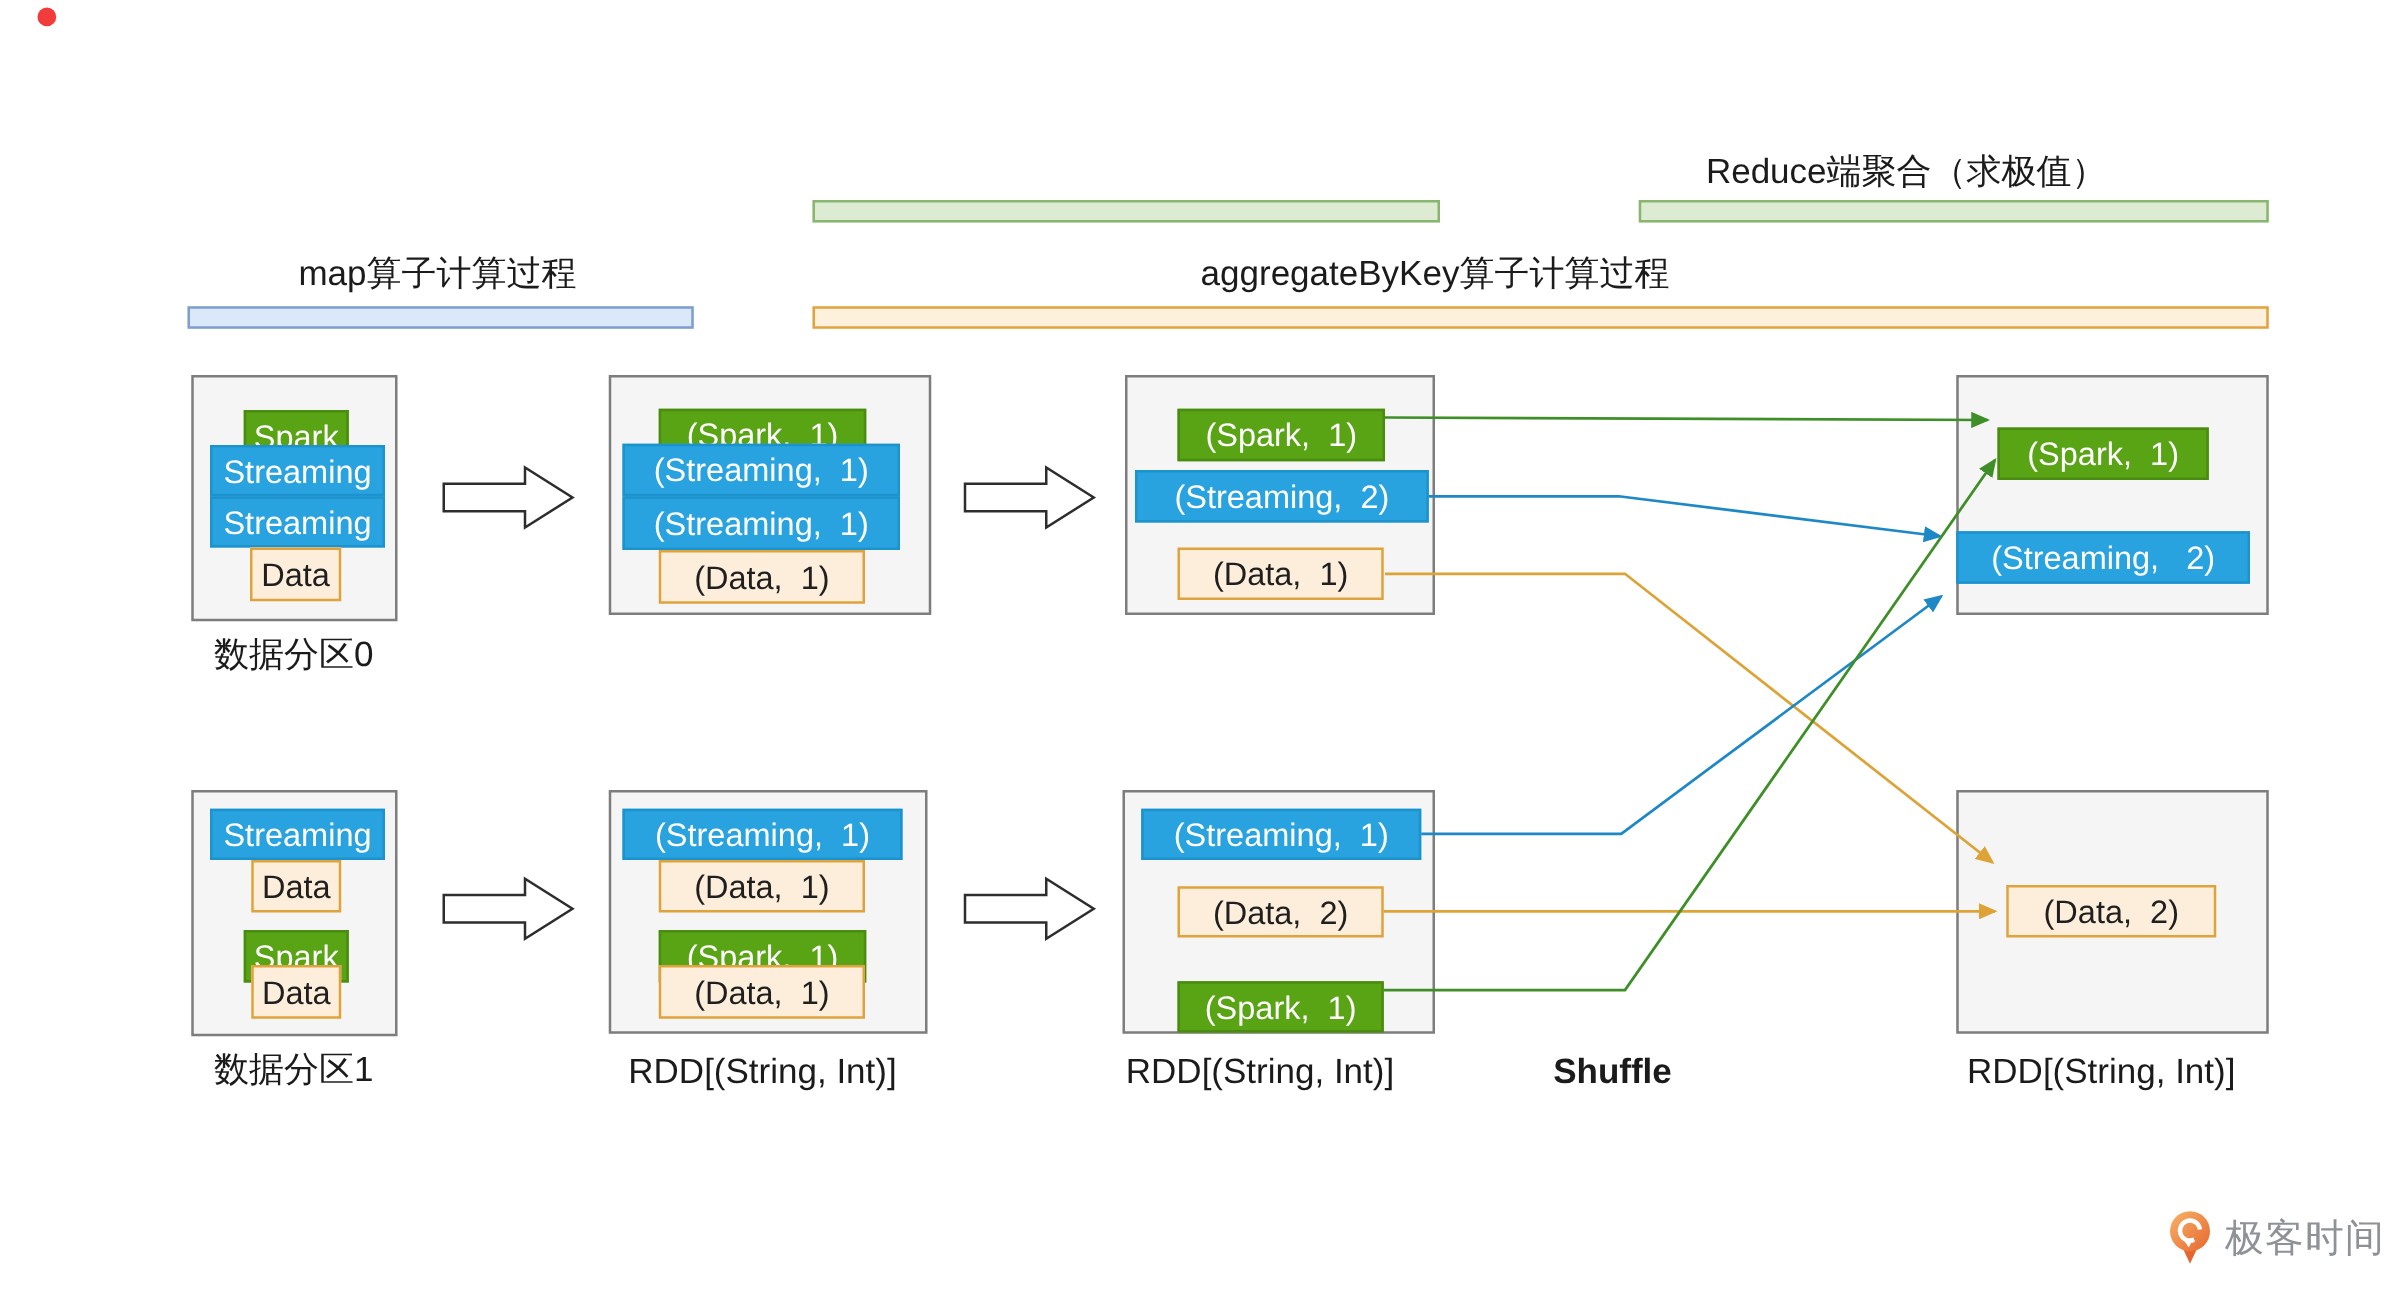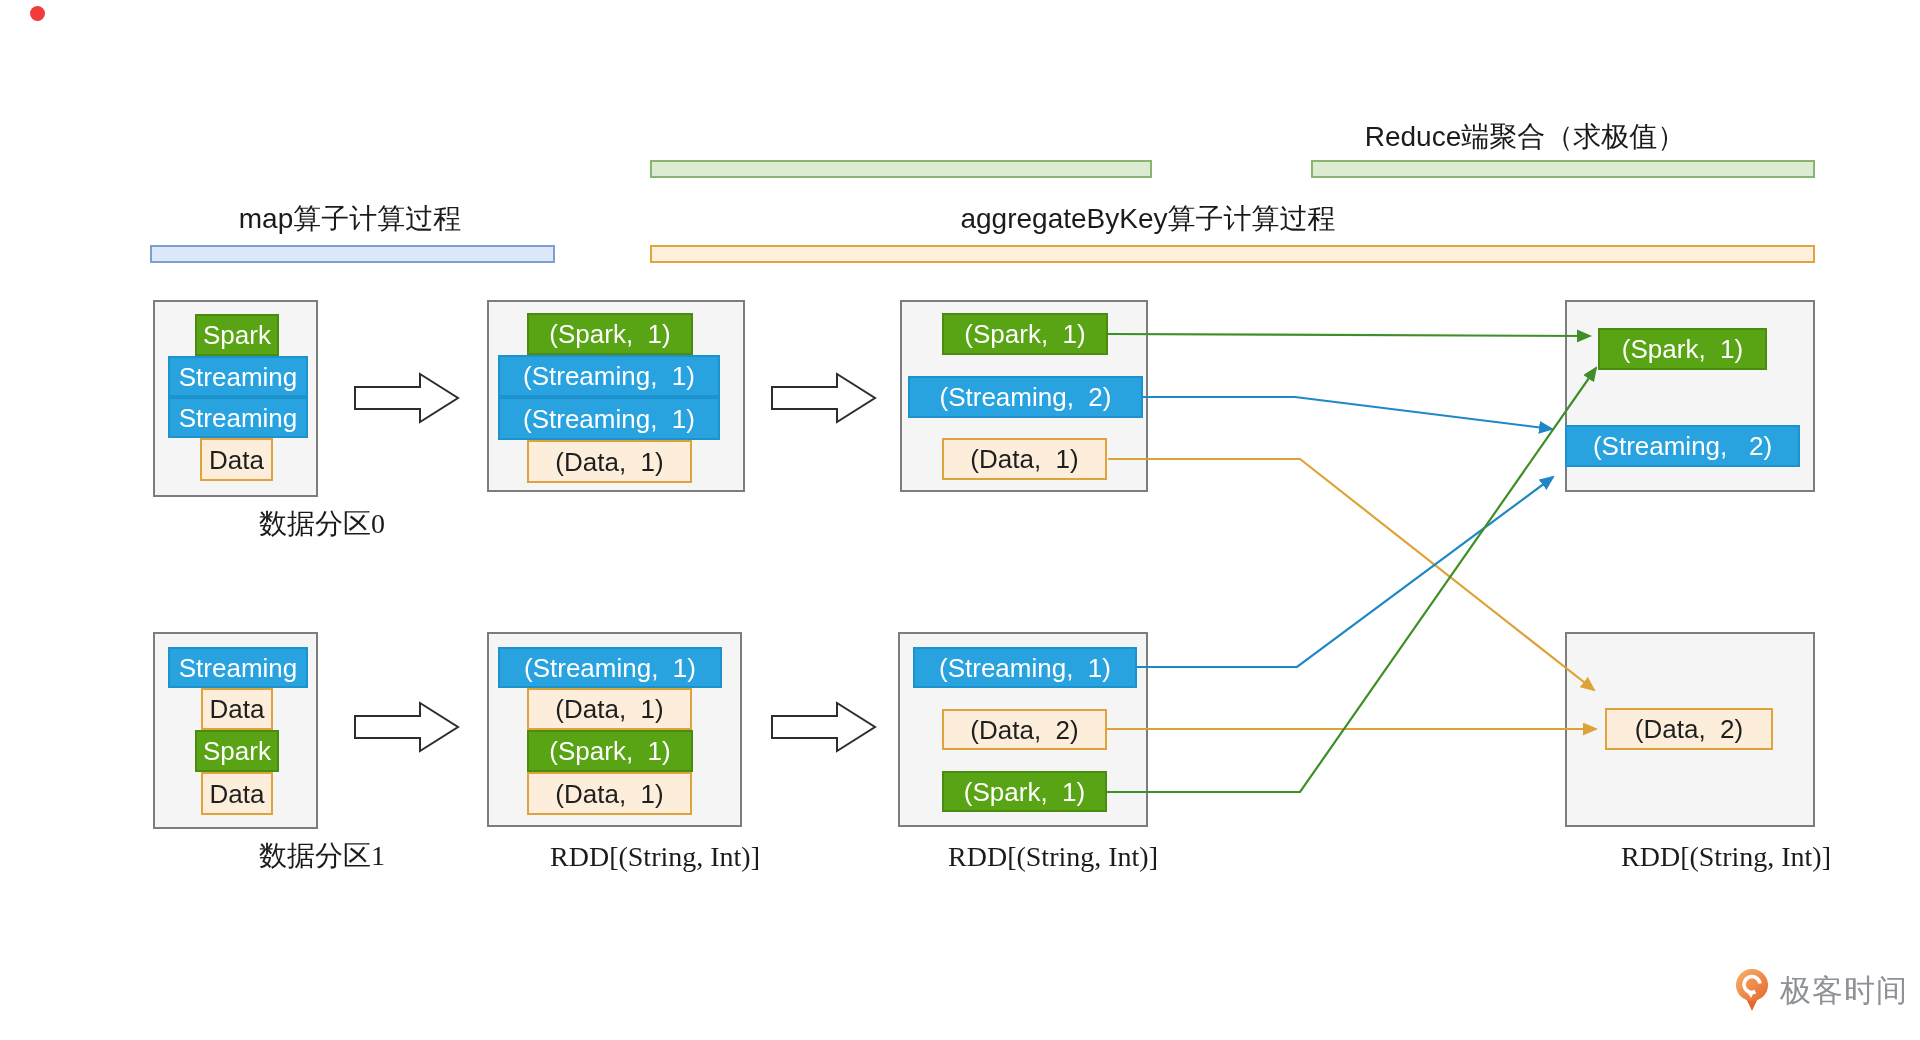--- a/index.html
+++ b/index.html
@@ -2,32 +2,32 @@
 <html style="--green-fill: #59a414; --green-border: #4a8c10; --blue-fill: #29a3df; --blue-border: #1d93cd; --tan-fill: #fceeda; --tan-border: #dfa33e; --bar-green-fill: #dcebd1; --bar-green-border: #8ab56e; --bar-blue-fill: #dbe8fa; --bar-blue-border: #7e9ecf; --bar-orange-fill: #fdf1de; --bar-orange-border: #e3a23c; --arrow-green: #3e8f27; --arrow-blue: #1e88c7; --arrow-orange: #dda337; --container-fill: #f5f5f5; --container-border: #7d7d7d;"><head>
 <meta charset="utf-8">
 <style>
   html,body{margin:0;padding:0;background:#fff;}
   .canvas{
     position:relative;width:1920px;height:1040px;background:#ffffff;overflow:hidden;
     font-family:"Liberation Sans","DejaVu Sans",sans-serif;color:#1c1c1c;
   }
   .red-dot{position:absolute;left:30px;top:6px;width:15px;height:15px;border-radius:50%;background:#f23c3c;}
   .hdr{position:absolute;text-align:center;font-size:28px;color:#1b1b1b;}
-  .lbl{position:absolute;text-align:right;font-size:28px;color:#1b1b1b;font-family:Liberation Serif, serif;}
+  .lbl{position:absolute;text-align:center;font-size:28px;color:#1b1b1b;}
   .lbl.bold{font-weight:bold;}
   .bar{position:absolute;box-sizing:border-box;}
   .bar-green{background:var(--bar-green-fill);border:2px solid var(--bar-green-border);}
   .bar-blue{background:var(--bar-blue-fill);border:2px solid var(--bar-blue-border);}
   .bar-orange{background:var(--bar-orange-fill);border:2px solid var(--bar-orange-border);}
   .cbox{position:absolute;box-sizing:border-box;background:var(--container-fill);border:2px solid var(--container-border);}
   .item{
     position:absolute;box-sizing:border-box;display:flex;align-items:center;justify-content:center;
     font-size:26px;line-height:1;white-space:pre;
   }
-  .green{background:var(--green-fill);border:2px solid var(--green-border);color:#ffffff;}
+  .green{background:var(--green-fill);border:2px solid var(--green-border);color:#ffffff;margin-top:14px;}
   .blue{background:var(--blue-fill);border:2px solid var(--blue-border);color:#ffffff;}
   .tan{background:var(--tan-fill);border:2px solid var(--tan-border);color:#1f1f1f;}
   .overlay{position:absolute;left:0;top:0;pointer-events:none;}
   .logo{position:absolute;left:1733px;top:968px;display:flex;align-items:center;gap:9px;}
   .logo-text{font-size:31px;color:#8e9196;letter-spacing:1px;}
 </style>
 </head>
 <body>
 
 <div class="canvas">
@@ -74,20 +74,21 @@
   <div class="item green" style="left:942px;top:313px;width:166px;height:42px">(Spark,  1)</div>
   <div class="item blue" style="left:908px;top:376px;width:235px;height:42px">(Streaming,  2)</div>
   <div class="item tan" style="left:942px;top:438px;width:165px;height:42px">(Data,  1)</div>
 
   <div class="cbox" style="left:898px;top:632px;width:250px;height:195px"></div>
   <div class="item blue" style="left:913px;top:647px;width:224px;height:41px">(Streaming,  1)</div>
   <div class="item tan" style="left:942px;top:709px;width:165px;height:41px">(Data,  2)</div>
   <div class="item green" style="left:942px;top:771px;width:165px;height:41px">(Spark,  1)</div>
   <div class="lbl" style="left:858px;top:841px;width:300px">RDD[(String, Int)]</div>
 
+  <div class="lbl bold" style="left:1140px;top:841px;width:300px">Shuffle</div>
 
   <div class="cbox" style="left:1565px;top:300px;width:250px;height:192px"></div>
   <div class="item green" style="left:1598px;top:328px;width:169px;height:42px">(Spark,  1)</div>
   <div class="item blue" style="left:1565px;top:425px;width:235px;height:42px">(Streaming,   2)</div>
 
   <div class="cbox" style="left:1565px;top:632px;width:250px;height:195px"></div>
   <div class="item tan" style="left:1605px;top:708px;width:168px;height:42px">(Data,  2)</div>
   <div class="lbl" style="left:1531px;top:841px;width:300px">RDD[(String, Int)]</div>
 
   <svg class="overlay" width="1920" height="1040" viewBox="0 0 1920 1040">

